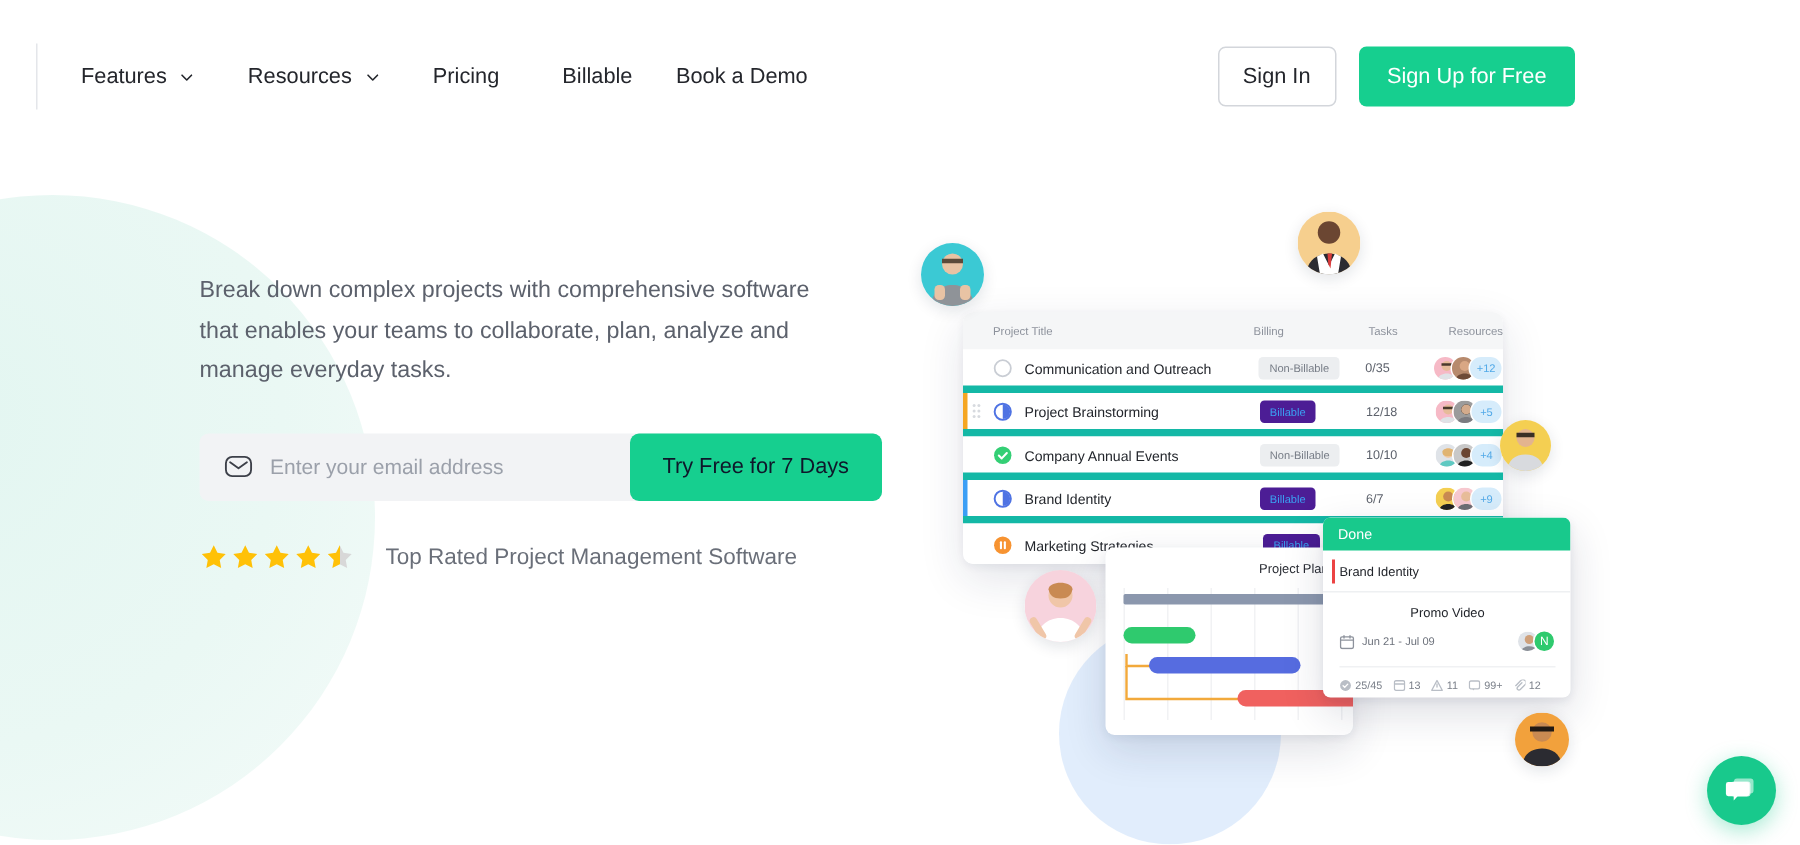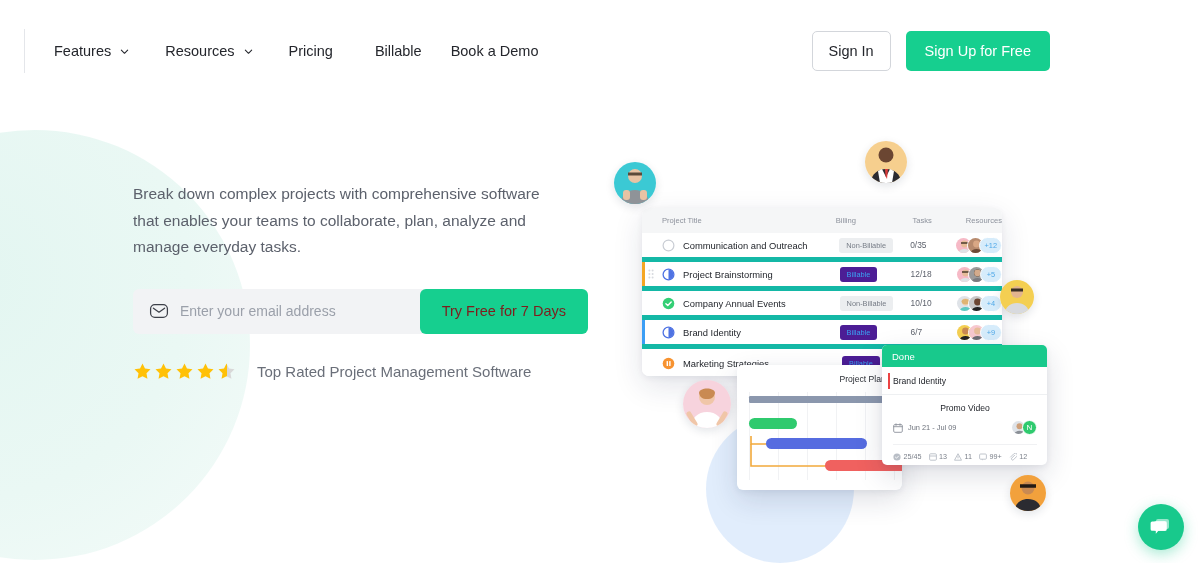--- a/index.html
+++ b/index.html
@@ -84,21 +84,21 @@
     position:relative;
   }
   .env-icon { margin-left: 16px; width:20px; height:20px; display:block; flex:none; }
   .email-input {
     flex:1; border:none; outline:none; background:transparent;
     font-family:inherit; font-size:14px; color:#3d4049; margin-left:11px;
   }
   .email-input::placeholder { color:#9ba0aa; }
   .btn-try {
     position:absolute; right:0; top:0; height:45px; padding: 0 22px;
-    border:none; border-radius:6px; background:#16cf8f; color:#7f1d1d;
+    border:none; border-radius:6px; background:#16cf8f; color:#0f172a;
     font-size:14.5px; font-family:inherit; cursor:pointer;
     display:flex; align-items:center; justify-content:center; white-space:nowrap;margin-left:44px;
   }
 
   .rating { margin-top: 28px; display:flex; align-items:center; }
   .stars { display:flex; gap:2px; }
   .star { width:19px; height:19px; display:block; }
   .rating-text { margin-left: 21px; font-size:15px; color:#6a6f79; white-space:nowrap; }
 
   

